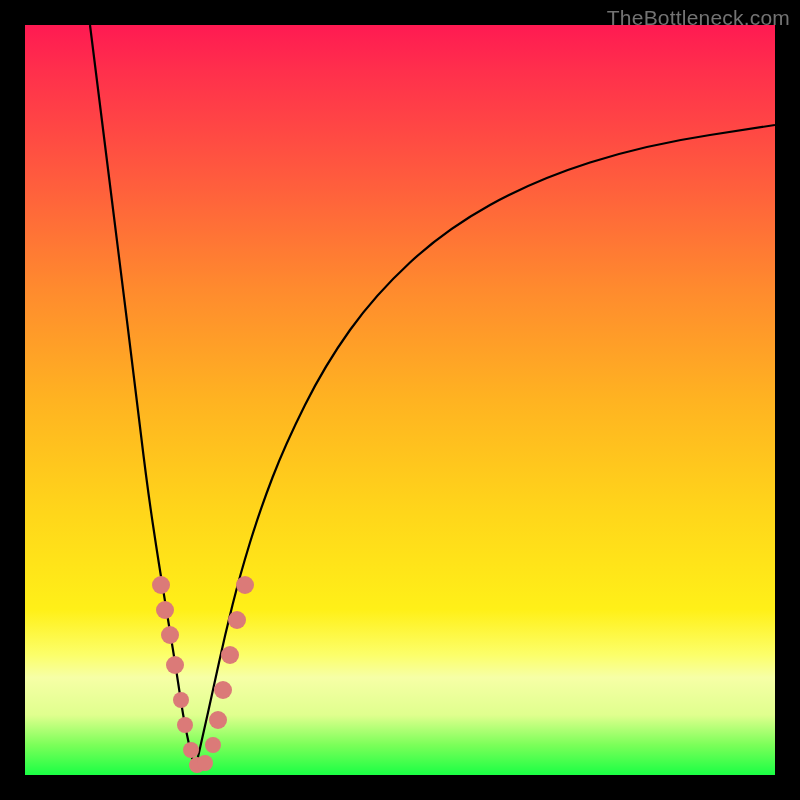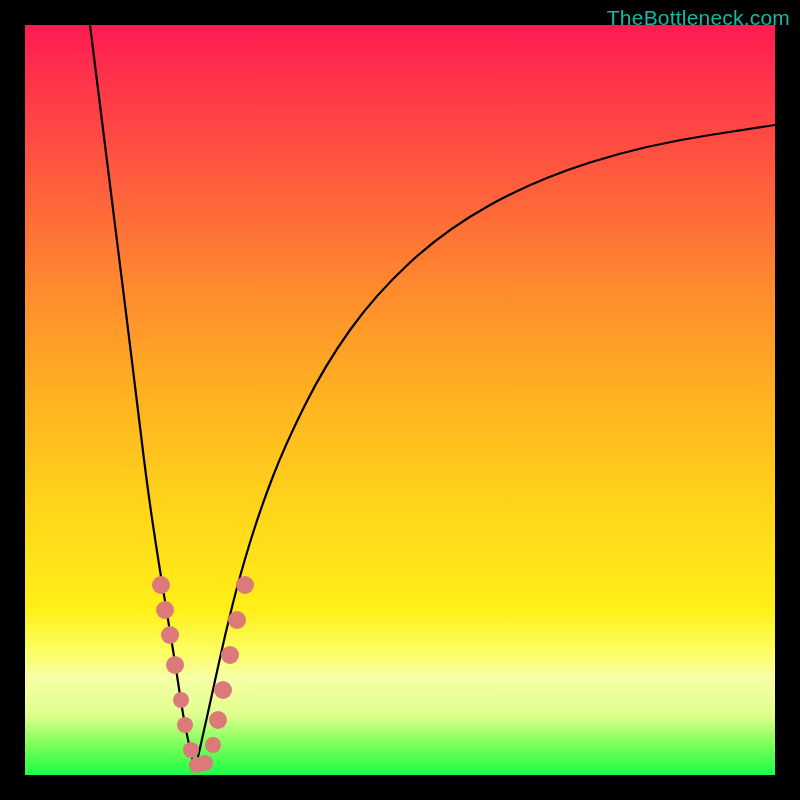--- a/index.html
+++ b/index.html
@@ -38,21 +38,21 @@
       #e0ff8e 92%,
       #7bff59 96%,
       #1aff44 100%
     );
     overflow: hidden;
   }
   .watermark {
     position: absolute;
     top: 6px;
     right: 10px;
-    color: #14b8a6;
+    color: #737373;
     font-size: 21px;
     font-weight: 500;
     letter-spacing: 0.2px;
     user-select: none;
   }
   svg.curve {
     position: absolute;
     left: 0; top: 0;
     width: 750px;
     height: 750px;

